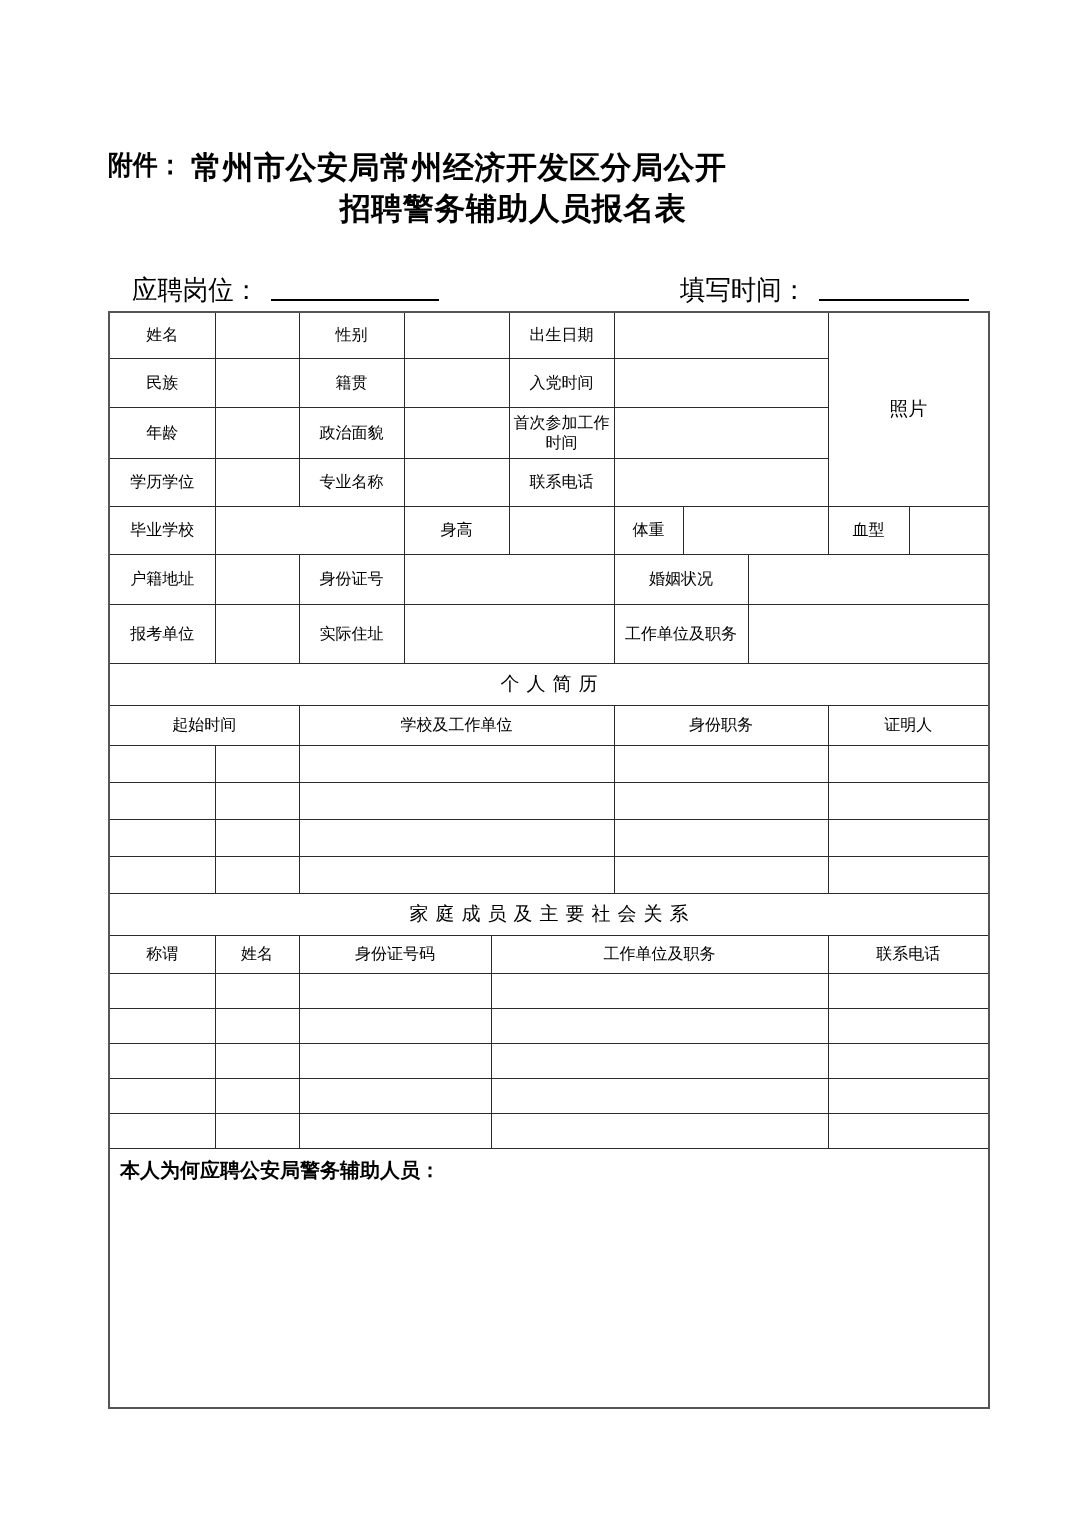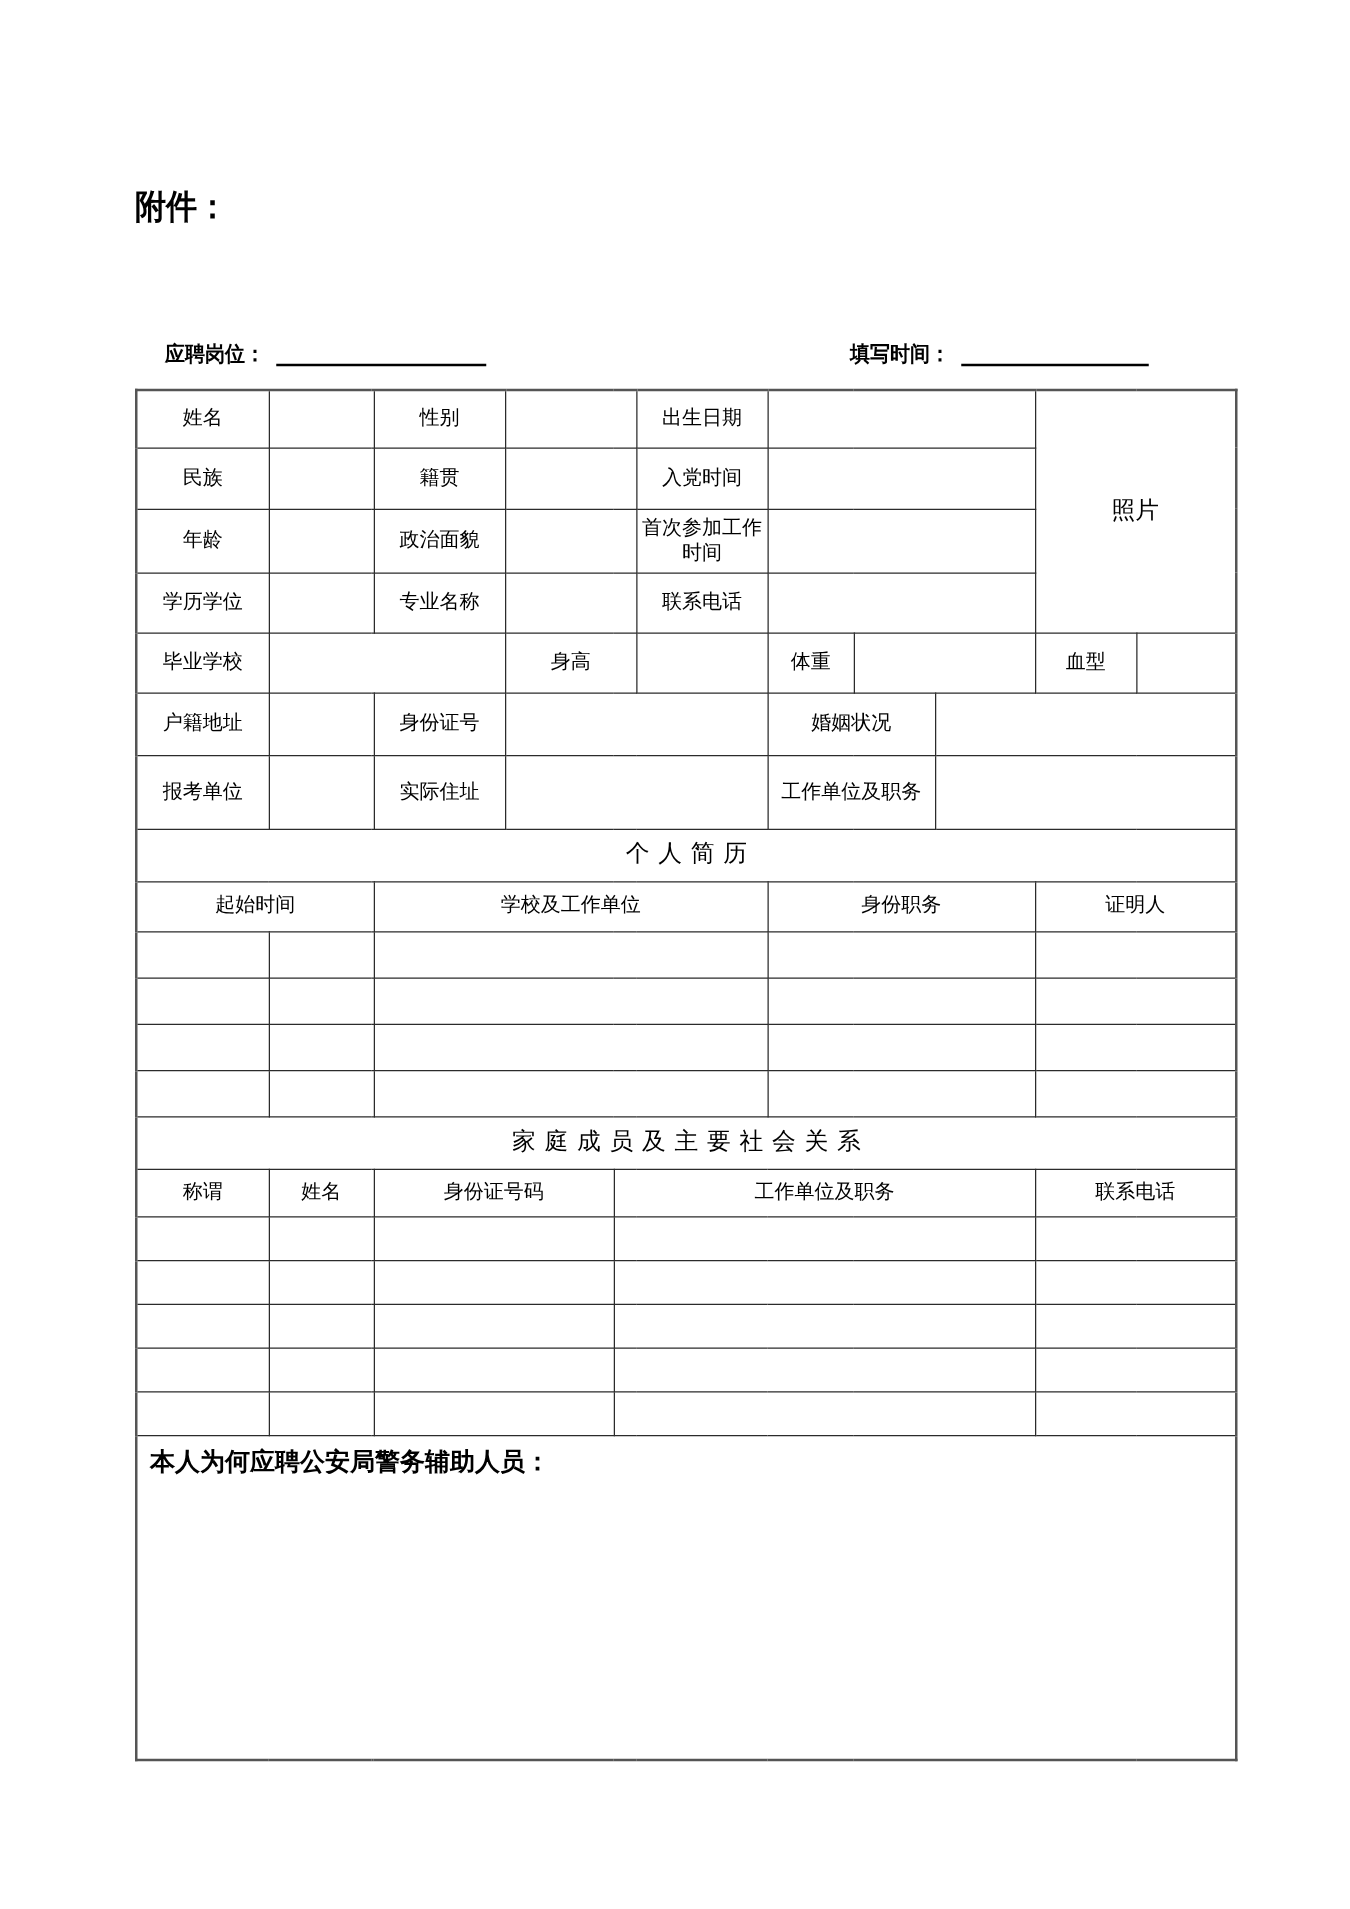--- a/index.html
+++ b/index.html
@@ -64,24 +64,24 @@
   .subfields {
     position: absolute;
     left: 108px;
     top: 272px;
     width: 880px;
     height: 30px;
   }
   .subfield {
     position: absolute;
     display: flex;
-    align-items: flex-start;
+    align-items: center;
     white-space: nowrap;
-    font-size: 17px;
-    font-weight: bold;
+    font-size: 27px;
+    font-weight: normal;
   }
   .subfield .lbl { letter-spacing: 0px; transform: scaleX(0.94); transform-origin: left bottom; }
   .subfield .blank {
     display: inline-block;
     border-bottom: 2.5px solid #000;
     height: 19px;
     margin-left: 4px;
   }
   #pos-field { left: 24px; }
   #pos-field .blank { width: 168px; }
@@ -132,21 +132,23 @@
   }
 </style>
 </head>
 <body>
 
 <div class="page">
 
   <div class="hdr">
     <div class="title-line1">
       <span class="attach-label">附件：</span>
+      <span class="title-main">常州市公安局常州经济开发区分局公开</span>
     </div>
+    <div class="title-line2">招聘警务辅助人员报名表</div>
   </div>
 
   <div class="subfields">
     <div class="subfield" id="pos-field">
       <span class="lbl">应聘岗位：</span>
       <span class="blank"></span>
     </div>
     <div class="subfield" id="date-field">
       <span class="lbl">填写时间：</span>
       <span class="blank"></span>

